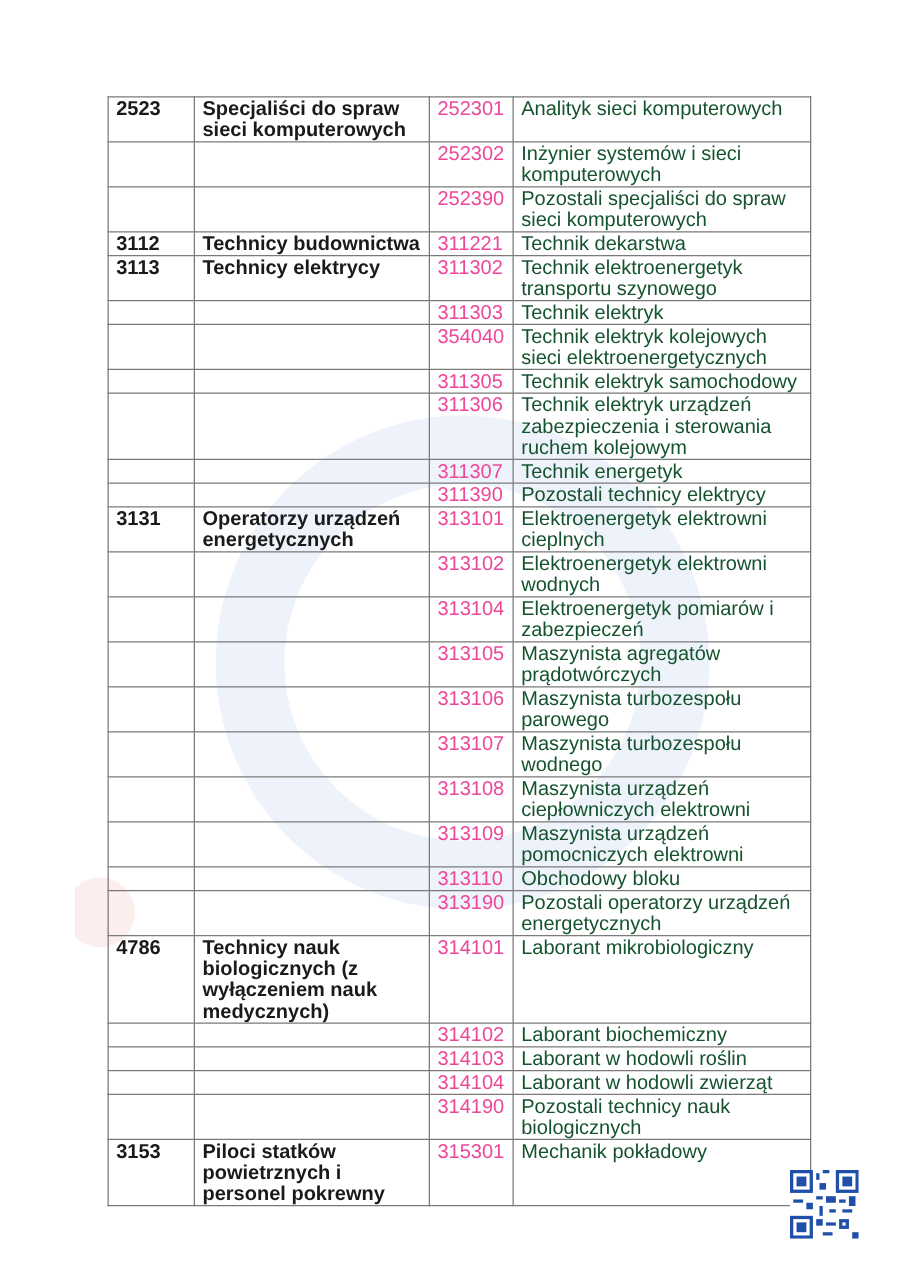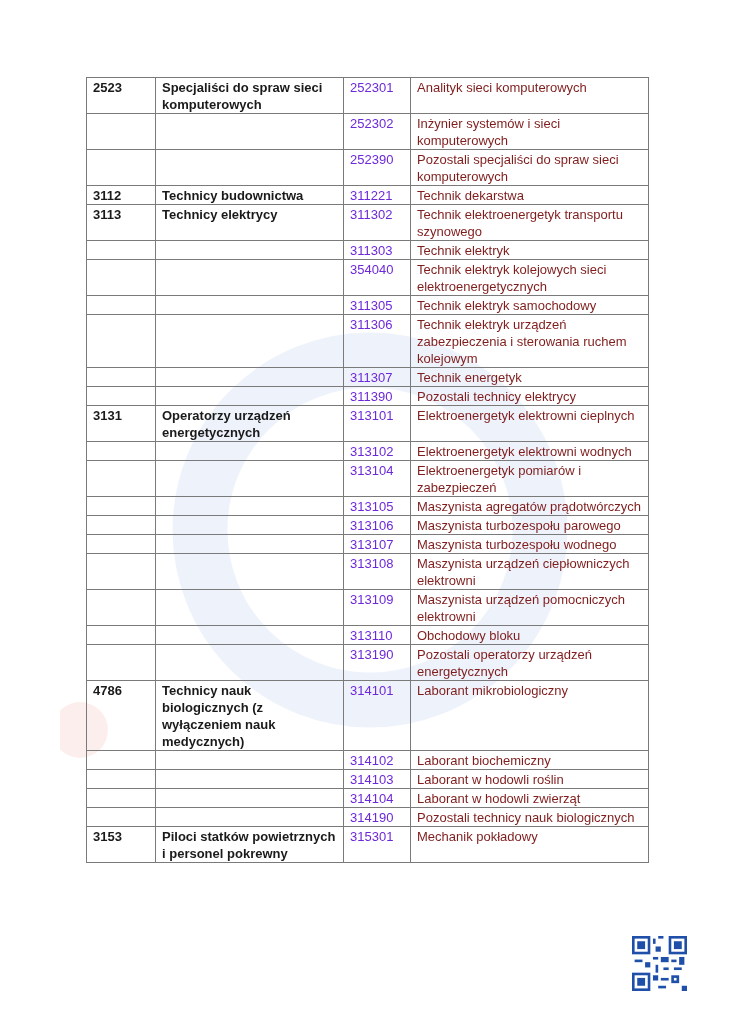--- a/index.html
+++ b/index.html
@@ -10,35 +10,35 @@
       color: #2a2a2a;
     }
     .watermark {
       position: absolute; left: 60px; top: 250px; width: 620px; height: 560px;
       pointer-events: none; opacity: 0.08;
     }
     table.occ {
       position: absolute; left: 86px; top: 77px;
       border-collapse: collapse;
       width: 562px;
-      font-size: 13px; line-height: 17px;
+      font-size: 16px; line-height: 17px;
       table-layout: fixed;
     }
     table.occ td {
       border: 1px solid #7a7a7a;
       vertical-align: top;
       padding: 1px 6px 0 6px;
     }
     col.c1 { width: 69px; }
     col.c2 { width: 188px; }
     col.c3 { width: 67px; }
     col.c4 { width: 238px; }
     td.grp-code, td.grp-name { font-weight: bold; color: #1a1a1a; }
-    td.occ-code { color: #6d28d9; }
-    td.occ-name { color: #7f1d1d; }
+    td.occ-code { color: #ec4899; }
+    td.occ-name { color: #14532d; }
     .qr {
       position: absolute; left: 632px; top: 936px; width: 55px; height: 55px;
     }
   </style>
 </head>
 <body>
 
 <svg class="watermark" viewBox="0 0 620 560">
   <circle cx="310" cy="280" r="170" fill="none" stroke="#3a6fd8" stroke-width="55"></circle>
   <circle cx="20" cy="480" r="28" fill="#e33"></circle>

